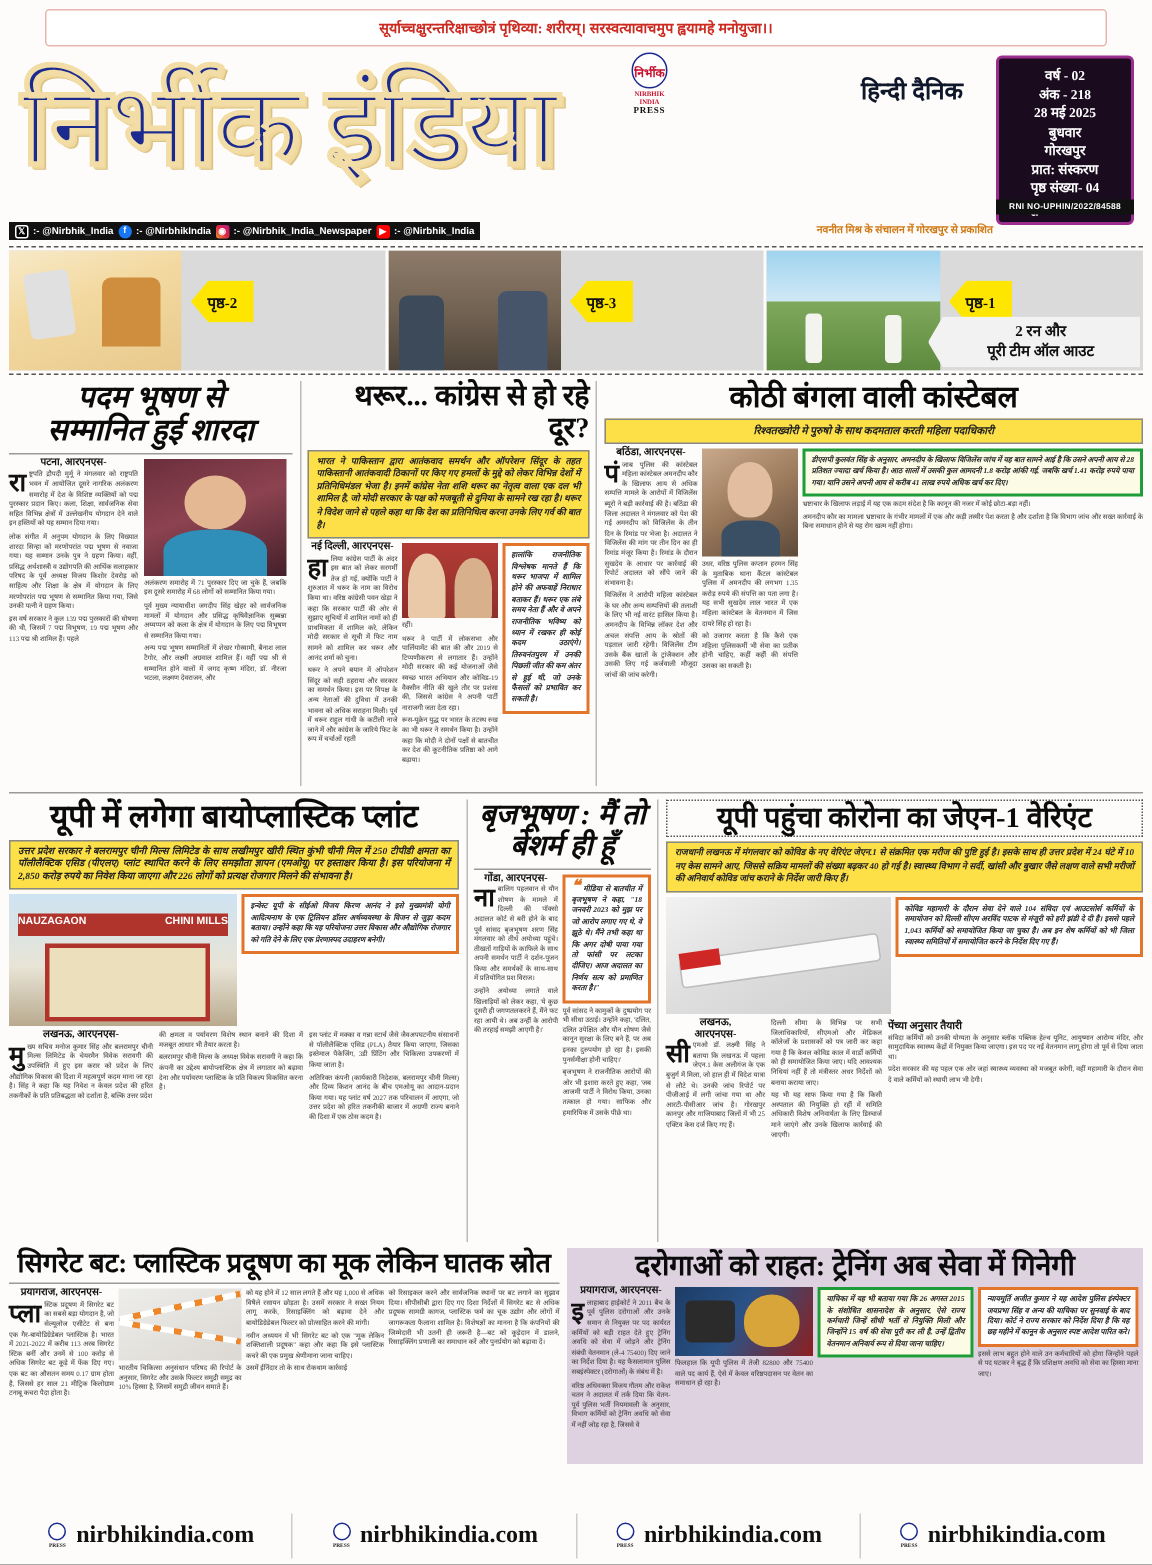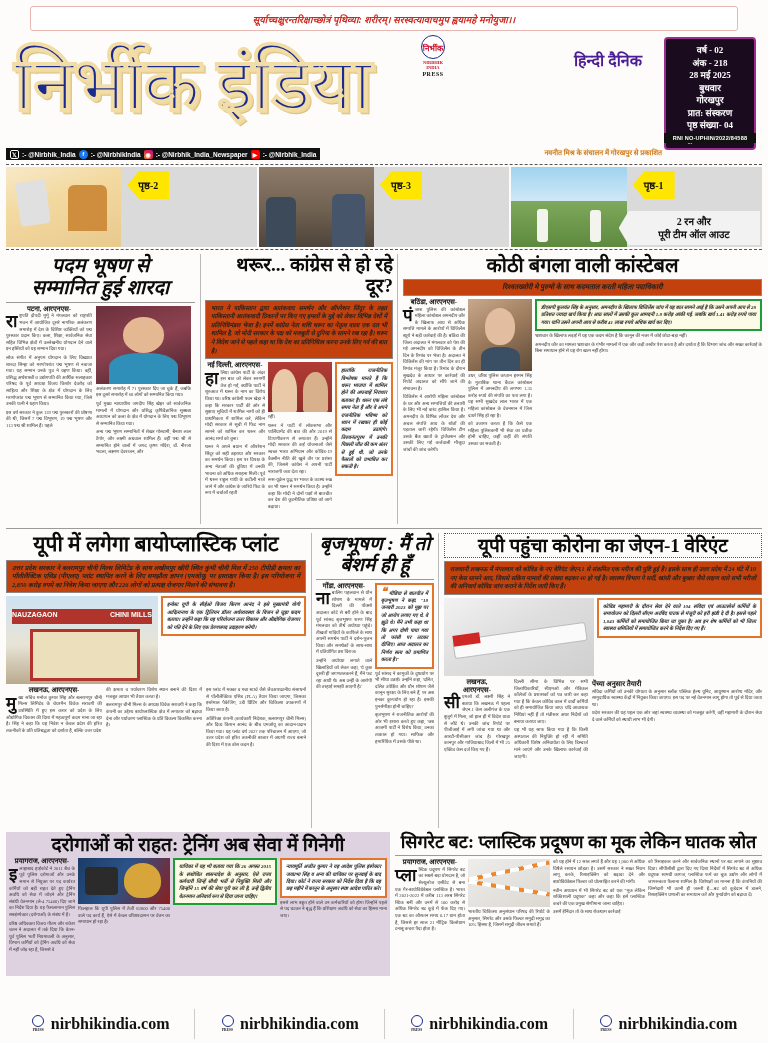--- a/index.html
+++ b/index.html
@@ -16,21 +16,21 @@
   
   .shloka-bar{
     margin:6px 30px 2px 30px;
     border:1px solid #e7b6b0;
     border-radius:3px;
     text-align:center;
     padding:2px 4px 3px;
     background:#fff;
   }
   .shloka-bar span{
-    color:#cc2a20; font-size:9.5px; font-weight:bold; letter-spacing:.1px;font-style:italic;
+    color:#cc2a20; font-size:9.5px; font-weight:bold; letter-spacing:.1px;
   }
 
   
   .masthead{
     position:relative; height:112px; margin:0 6px;
   }
   .logo-wrap{
     position:absolute; left:8px; top:4px; width:640px; height:104px;
   }
   .title-hi{
@@ -47,21 +47,21 @@
   .seal-circle{
     width:24px;height:24px;border-radius:50%;
     border:1.5px solid #1b2a8e;background:#fff;margin:0 auto;
     display:flex;align-items:center;justify-content:center;
     font-size:8px;color:#c8102e;font-weight:bold;
   }
   .seal-sub{font-size:4.5px;color:#c8102e;font-weight:bold;line-height:1.2;margin-top:1px;}
   .seal-press{font-size:6px;font-weight:bold;color:#111;letter-spacing:.5px;}
   .hindi-daily{
     position:absolute; right:120px; top:16px;
-    font-size:16px; font-weight:bold; color:#4c1d95;
+    font-size:16px; font-weight:bold; color:#0f172a;
   }
 
   
   .info-box{
     position:absolute; right:6px; top:4px; width:92px;
     background:#1a0b1f; border:2px solid #9b2d8f; border-radius:4px;
     padding:5px 2px 4px; text-align:center;
   }
   .info-box div{
     color:#fff; font-size:9px; font-weight:bold; line-height:12.5px;
@@ -108,21 +108,21 @@
     border-top:1.5px dashed #555; border-bottom:1.5px dashed #555;
     padding:2px 0;
   }
   .teaser{
     flex:1; position:relative; display:flex; overflow:hidden;
     background:#dadada;
   }
   .t-img{ width:46%; height:100%; position:relative; overflow:hidden; }
   .t-right{ flex:1; position:relative; }
   .t-arrow{
-    position:absolute; left:6px; top:4px; width:42px; height:28px;
+    position:absolute; left:6px; top:20px; width:42px; height:28px;
     background:#ffe600; clip-path:polygon(28% 0,100% 0,100% 100%,28% 100%,0 50%);
     display:flex;align-items:center;justify-content:center;
     font-size:10px;font-weight:bold;color:#111;
   }
   .t-label{
     position:absolute; left:-8px; bottom:2px; right:2px;
     background:#f2f2f2; padding:4px 3px 4px 12px;
     clip-path:polygon(10px 0,100% 0,100% 100%,10px 100%,0 50%);
     font-size:10px; font-weight:bold; text-align:center; color:#111;
     line-height:13px;
@@ -160,21 +160,21 @@
   .ph.badge{background:linear-gradient(120deg,#1c3c66 0%,#2a5286 45%,#8d1f1f 100%);}
   .ph.badge:before{content:"";position:absolute;left:8%;top:18%;width:36%;height:62%;background:#2b2b2b;border-radius:4px;}
   .ph.badge:after{content:"";position:absolute;right:10%;top:10%;width:40%;height:76%;background:#d8a53a;border-radius:50% 50% 44% 44%;}
 
   
   .h-main{
     font-weight:bold; color:#0b0b0b; line-height:1.12;
     font-family:"Liberation Serif", serif;
   }
   .kicker{
-    border:1px solid #888; padding:3px 5px; background:#c2410c;
+    border:1px solid #888; padding:3px 5px; background:#fde047;
     font-size:6px; line-height:8.6px; font-style:italic; color:#222;
     font-weight:bold; text-align:justify;
   }
   .dateline{
     font-size:6.8px; font-weight:bold; color:#111; text-align:center;
     margin-bottom:1px;
   }
   .col{ font-size:4.6px; line-height:6.6px; color:#3a3a3a; text-align:justify; }
   .col p{ margin-bottom:2px; }
   .dropcap{
@@ -458,20 +458,47 @@
           <div class="sub-head">पेंच्या अनुसार तैयारी</div>
           <p>संविदा कर्मियों को उनकी योग्यता के अनुसार ब्लॉक पब्लिक हेल्थ यूनिट, आयुष्मान आरोग्य मंदिर, और सामुदायिक स्वास्थ्य केंद्रों में नियुक्त किया जाएगा। इस पद पर नई वेतनमान लागू होगा तो पूर्व से दिया जाता था।</p>
           <p>प्रदेश सरकार की यह पहल एक ओर जहां स्वास्थ्य व्यवस्था को मजबूत करेगी, वहीं महामारी के दौरान सेवा दे वाले कर्मियों को स्थायी लाभ भी देगी।</p>
         </div>
       </div>
     </div>
   </div>
 
   <div class="band" style="display:flex; gap:5px; margin-top:4px; height:144px;">
 
+    <div style="flex:1;">
+      <div class="h-main" style="font-size:18px;text-align:center;">सिगरेट बट: प्लास्टिक प्रदूषण का मूक लेकिन घातक स्रोत</div>
+      <hr class="rule">
+      <div style="display:flex;gap:3px;">
+        <div style="width:70px;" class="col">
+          <div class="dateline">प्रयागराज, आरएनएस-</div>
+          <p><span class="dropcap">प्ला</span><span>स्टिक प्रदूषण में सिगरेट बट का सबसे बड़ा योगदान है, जो सेल्यूलोज एसीटेट से बना एक गैर-बायोडिग्रेडेबल प्लास्टिक है। भारत में 2021-2022 में करीब 113 अरब सिगरेट स्टिक बनीं और उनमें से 100 करोड़ से अधिक सिगरेट बट कूड़े में फेंक दिए गए। एक बट का औसतन समय 0.17 ग्राम होता है, जिससे हर साल 21 मीट्रिक किलोग्राम टनाबू कचरा पैदा होता है।</span></p>
+        </div>
+        <div style="width:82px;">
+          <div style="height:48px;margin-bottom:2px;">
+              <div class="ph cigs"></div>
+            </div>
+          <div class="col">
+              <p>भारतीय चिकित्सा अनुसंधान परिषद की रिपोर्ट के अनुसार, सिगरेट और उसके फिल्टर समुद्री समुद्र का 10% हिस्सा है, जिसमें समुद्री जीवन समाते हैं।</p>
+            </div>
+        </div>
+        <div style="width:92px;" class="col">
+          <p>को यह होने में 12 साल लगते हैं और यह 1,000 से अधिक विषैले रसायन छोड़ता है। उसमें सरकार ने सख्त नियम लागू करके, रिसाइक्लिंग को बढ़ावा देने और बायोडिग्रेडेबल फिल्टर को प्रोत्साहित करने की मांगी।</p>
+          <p>नवीन अध्ययन में भी सिगरेट बट को एक "मूक लेकिन शक्तिशाली प्रदूषक" कहा और कहा कि इसे प्लास्टिक कचरे की एक प्रमुख श्रेणीमाना जाना चाहिए।</p>
+          <p>उसमें ईनिंदार तो के साथ रोकथाम कार्रवाई</p>
+        </div>
+        <div style="flex:1;" class="col">
+          <p>को रिसाइकल करने और सार्वजनिक स्थानों पर बट लगाने का सुझाव दिया। सीपीसीबी द्वारा दिए गए दिशा निर्देशों में सिगरेट बट से अधिक प्रदूषक सामग्री कागज, प्लास्टिक फर्म का चूक उद्योग और लोगों में जागरूकता फैलाना शामिल है। विशेषज्ञों का मानना है कि कंपनियों की जिम्मेदारी भी उतनी ही जरूरी है—बट को कूड़ेदान में डालने, रिसाइक्लिंग प्रणाली का समाधान करें और पुनर्प्रयोग को बढ़ावा दें।</p>
+        </div>
+      </div>
+    </div>
+
     <div style="width:384px;background:#ded2e0;padding:2px 3px;">
       <div class="h-main" style="font-size:19px;text-align:center;">दरोगाओं को राहत: ट्रेनिंग अब सेवा में गिनेगी</div>
       <div style="display:flex;gap:3px;margin-top:3px;">
         <div style="width:66px;" class="col">
           <div class="dateline">प्रयागराज, आरएनएस-</div>
           <p><span class="dropcap">इ</span><span>लाहाबाद हाईकोर्ट ने 2011 बैच के पूर्व पुलिस दरोगाओं और उनके समान से नियुक्त पर पद कार्यरत कर्मियों को बड़ी राहत देते हुए ट्रेनिंग अवधि को सेवा में जोड़ने और ट्रेनिंग संबंधी वेतनमान (ले-4 75400) दिए जाने का निर्देश दिया है। यह फैसलामान पुलिस सबइंस्पेक्टर (दरोगाओं) के संबंध में है।</span></p>
           <p>वरिष्ठ अधिवक्ता विजय गौतम और राकेश चतन ने अदालत में तर्क दिया कि वेतन-पूर्व पुलिस भर्ती नियमावली के अनुसार, विभाग कर्मियों को ट्रेनिंग अवधि को सेवा में नहीं जोड़ रहा है, जिससे वे</p>
         </div>
         <div style="width:92px;">
           <div style="height:46px;margin-bottom:2px;">
@@ -485,47 +512,20 @@
           <div class="boxout box-green">याचिका में यह भी बताया गया कि 26 अगस्त 2015 के संशोधित शासनादेश के अनुसार, ऐसे राज्य कर्मचारी जिन्हें सीधी भर्ती से नियुक्ति मिली और जिन्होंने 15 वर्ष की सेवा पूरी कर ली है, उन्हें द्वितीय वेतनमान अनिवार्य रूप से दिया जाना चाहिए।</div>
         </div>
         <div style="flex:1;">
           <div class="boxout box-orange">न्यायमूर्ति अजीत कुमार ने यह आदेश पुलिस इंस्पेक्टर जयप्रभा सिंह व अन्य की याचिका पर सुनवाई के बाद दिया। कोर्ट ने राज्य सरकार को निर्देश दिया है कि वह छह महीने में कानून के अनुसार स्पष्ट आदेश पारित करे।</div>
           <div class="col" style="margin-top:2px;">
               <p>इससे लाभ बहुत होने वाले उन कर्मचारियों को होगा जिन्होंने पहले से पद घटकर ने बृद्ध हैं कि प्रशिक्षण अवधि को सेवा का हिस्सा माना जाए।</p>
             </div>
         </div>
       </div>
     </div>
-
-    <div style="flex:1;">
-      <div class="h-main" style="font-size:18px;text-align:center;">सिगरेट बट: प्लास्टिक प्रदूषण का मूक लेकिन घातक स्रोत</div>
-      <hr class="rule">
-      <div style="display:flex;gap:3px;">
-        <div style="width:70px;" class="col">
-          <div class="dateline">प्रयागराज, आरएनएस-</div>
-          <p><span class="dropcap">प्ला</span><span>स्टिक प्रदूषण में सिगरेट बट का सबसे बड़ा योगदान है, जो सेल्यूलोज एसीटेट से बना एक गैर-बायोडिग्रेडेबल प्लास्टिक है। भारत में 2021-2022 में करीब 113 अरब सिगरेट स्टिक बनीं और उनमें से 100 करोड़ से अधिक सिगरेट बट कूड़े में फेंक दिए गए। एक बट का औसतन समय 0.17 ग्राम होता है, जिससे हर साल 21 मीट्रिक किलोग्राम टनाबू कचरा पैदा होता है।</span></p>
-        </div>
-        <div style="width:82px;">
-          <div style="height:48px;margin-bottom:2px;">
-              <div class="ph cigs"></div>
-            </div>
-          <div class="col">
-              <p>भारतीय चिकित्सा अनुसंधान परिषद की रिपोर्ट के अनुसार, सिगरेट और उसके फिल्टर समुद्री समुद्र का 10% हिस्सा है, जिसमें समुद्री जीवन समाते हैं।</p>
-            </div>
-        </div>
-        <div style="width:92px;" class="col">
-          <p>को यह होने में 12 साल लगते हैं और यह 1,000 से अधिक विषैले रसायन छोड़ता है। उसमें सरकार ने सख्त नियम लागू करके, रिसाइक्लिंग को बढ़ावा देने और बायोडिग्रेडेबल फिल्टर को प्रोत्साहित करने की मांगी।</p>
-          <p>नवीन अध्ययन में भी सिगरेट बट को एक "मूक लेकिन शक्तिशाली प्रदूषक" कहा और कहा कि इसे प्लास्टिक कचरे की एक प्रमुख श्रेणीमाना जाना चाहिए।</p>
-          <p>उसमें ईनिंदार तो के साथ रोकथाम कार्रवाई</p>
-        </div>
-        <div style="flex:1;" class="col">
-          <p>को रिसाइकल करने और सार्वजनिक स्थानों पर बट लगाने का सुझाव दिया। सीपीसीबी द्वारा दिए गए दिशा निर्देशों में सिगरेट बट से अधिक प्रदूषक सामग्री कागज, प्लास्टिक फर्म का चूक उद्योग और लोगों में जागरूकता फैलाना शामिल है। विशेषज्ञों का मानना है कि कंपनियों की जिम्मेदारी भी उतनी ही जरूरी है—बट को कूड़ेदान में डालने, रिसाइक्लिंग प्रणाली का समाधान करें और पुनर्प्रयोग को बढ़ावा दें।</p>
-        </div>
-      </div>
-    </div>
   </div>
 
   <div class="footer">
     <div class="fcell">
       <div class="fseal">
           <div class="c"></div>
           <div class="p">PRESS</div>
         </div>
       <div class="url">nirbhikindia.com</div>
     </div>

